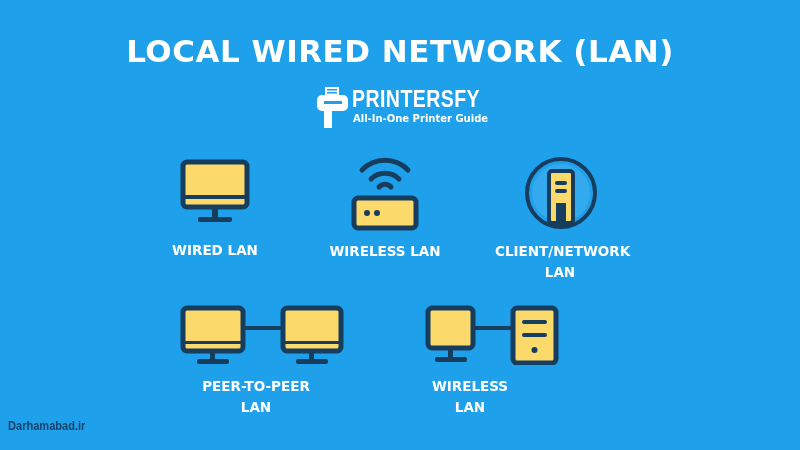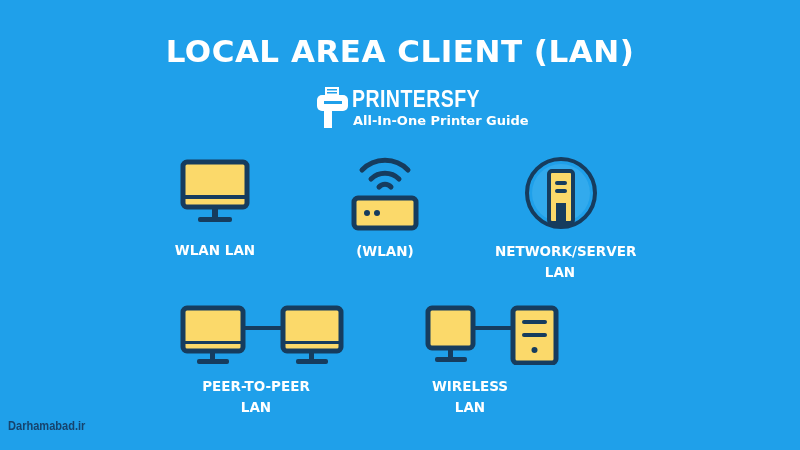--- a/index.html
+++ b/index.html
@@ -1,29 +1,29 @@
 <!DOCTYPE html>
 <html><head>
 <meta charset="utf-8">
 <style>
   html,body{margin:0;padding:0;}
   body{width:800px;height:450px;background:#1fa0ea;position:relative;overflow:hidden;font-family:"DejaVu Sans","Liberation Sans",sans-serif;}
   .title{position:absolute;left:0;width:800px;top:33px;text-align:center;color:#fff;font-weight:bold;font-size:31px;letter-spacing:0.5px;}
   .logo{position:absolute;left:316px;top:86px;width:160px;height:46px;}
   .logo-name{position:absolute;left:36px;top:0;color:#fff;font-family:"Liberation Sans",sans-serif;font-size:23px;font-weight:bold;letter-spacing:0.5px;transform:scaleX(0.85);transform-origin:left;}
-  .logo-tag{position:absolute;left:37px;top:27px;color:#fff;font-size:13px;font-weight:bold;white-space:nowrap;}
+  .logo-tag{position:absolute;left:37px;top:27px;color:#fff;font-size:10px;font-weight:bold;white-space:nowrap;}
   .logo-icon{position:absolute;left:0;top:0;}
   .item{position:absolute;}
   .label{position:absolute;color:#fff;font-weight:bold;font-size:13.5px;text-align:center;line-height:21px;white-space:nowrap;}
   .watermark{position:absolute;left:8px;top:418px;color:#16436d;font-family:"Liberation Sans",sans-serif;font-weight:bold;font-size:13px;transform:scaleX(0.85);transform-origin:left;}
 </style>
 </head>
 <body>
 
-<div class="title">LOCAL AREA CLIENT (LAN)</div>
+<div class="title">LOCAL WIRED NETWORK (LAN)</div>
 
 <div class="logo">
   <svg class="logo-icon" width="34" height="44" viewBox="0 0 34 44">
     <rect x="9" y="1" width="14" height="9" fill="#fff"></rect>
     <rect x="11" y="3" width="10" height="1.5" fill="#1fa0ea"></rect>
     <rect x="11" y="6" width="10" height="1.5" fill="#1fa0ea"></rect>
     <rect x="1" y="9" width="31" height="16" rx="5" fill="#fff"></rect>
     <rect x="8" y="15" width="18" height="3" fill="#1fa0ea"></rect>
     <rect x="8" y="24" width="8" height="18" fill="#fff"></rect>
   </svg>
@@ -32,49 +32,49 @@
 </div>
 
 <div class="item" style="left:150px;top:150px;width:160px;height:120px;">
   <svg style="position:absolute;left:30px;top:9px;" width="70" height="66" viewBox="0 0 70 66">
     <rect x="3" y="3" width="64" height="45" rx="4" fill="#fbd96a" stroke="#163c5e" stroke-width="5"></rect>
     <rect x="3" y="36" width="64" height="4" fill="#163c5e"></rect>
     <rect x="32" y="50" width="6" height="9" fill="#163c5e"></rect>
     <rect x="18" y="58" width="34" height="5" rx="2" fill="#163c5e"></rect>
   </svg>
   <div class="label" style="left:0;width:130px;top:90px;">
-    <div>WLAN LAN</div>
+    <div>WIRED LAN</div>
   </div>
 </div>
 
 <div class="item" style="left:320px;top:150px;width:150px;height:135px;">
   <svg style="position:absolute;left:30px;top:0;" width="70" height="85" viewBox="0 0 70 85">
     <path d="M12 20 A32 32 0 0 1 58 20" fill="none" stroke="#163c5e" stroke-width="5" stroke-linecap="round"></path>
     <path d="M21 29 A20 20 0 0 1 49 29" fill="none" stroke="#163c5e" stroke-width="5" stroke-linecap="round"></path>
     <path d="M29 37 A8 8 0 0 1 41 37" fill="none" stroke="#163c5e" stroke-width="5" stroke-linecap="round"></path>
     <rect x="4" y="48" width="62" height="30" rx="4" fill="#fbd96a" stroke="#163c5e" stroke-width="5"></rect>
     <circle cx="17" cy="63" r="3" fill="#163c5e"></circle>
     <circle cx="27" cy="63" r="3" fill="#163c5e"></circle>
   </svg>
   <div class="label" style="left:0;width:130px;top:91px;">
-    <div>(WLAN)</div>
+    <div>WIRELESS LAN</div>
   </div>
 </div>
 
 <div class="item" style="left:490px;top:150px;width:150px;height:135px;">
   <svg style="position:absolute;left:33px;top:5px;" width="76" height="76" viewBox="0 0 76 76">
     <circle cx="38" cy="38" r="34" fill="none" stroke="#163c5e" stroke-width="4"></circle>
     <circle cx="38" cy="38" r="29" fill="#45b4ef" opacity="0.5"></circle>
     <rect x="26" y="16" width="24" height="52" rx="3" fill="#fbd96a" stroke="#163c5e" stroke-width="4"></rect>
     <rect x="32" y="26" width="12" height="4" rx="2" fill="#163c5e"></rect>
     <rect x="32" y="34" width="12" height="4" rx="2" fill="#163c5e"></rect>
     <rect x="33" y="48" width="10" height="20" fill="#163c5e"></rect>
   </svg>
   <div class="label" style="left:5px;width:130px;top:91px;">
-    <div>NETWORK/SERVER</div>
+    <div>CLIENT/NETWORK</div>
     <div>LAN</div>
   </div>
 </div>
 
 <div class="item" style="left:170px;top:295px;width:190px;height:130px;">
   <svg style="position:absolute;left:10px;top:10px;" width="165" height="62" viewBox="0 0 165 62">
     <rect x="3" y="3" width="60" height="43" rx="4" fill="#fbd96a" stroke="#163c5e" stroke-width="5"></rect>
     <rect x="3" y="36" width="60" height="3" fill="#163c5e"></rect>
     <rect x="30" y="48" width="5" height="7" fill="#163c5e"></rect>
     <rect x="17" y="54" width="32" height="5" rx="2" fill="#163c5e"></rect>

